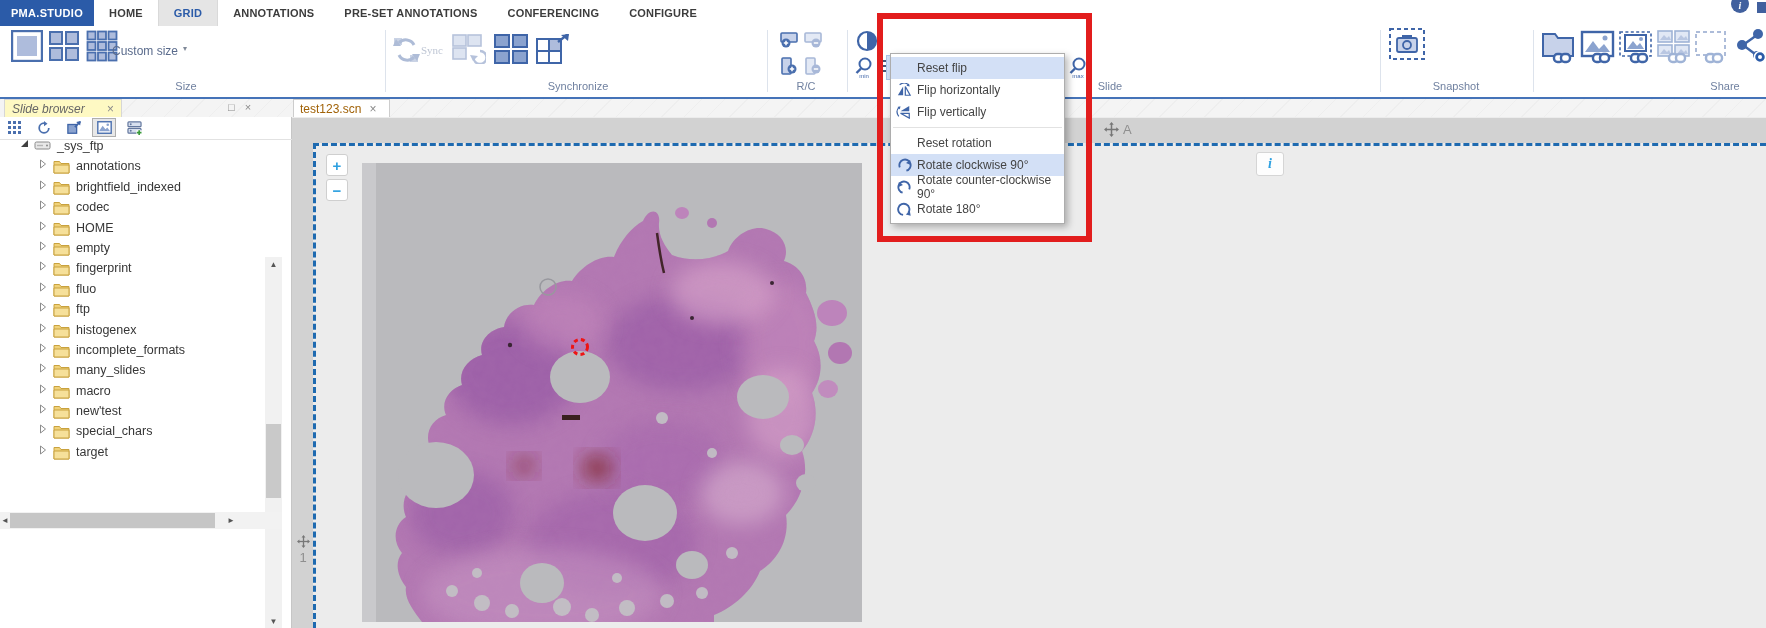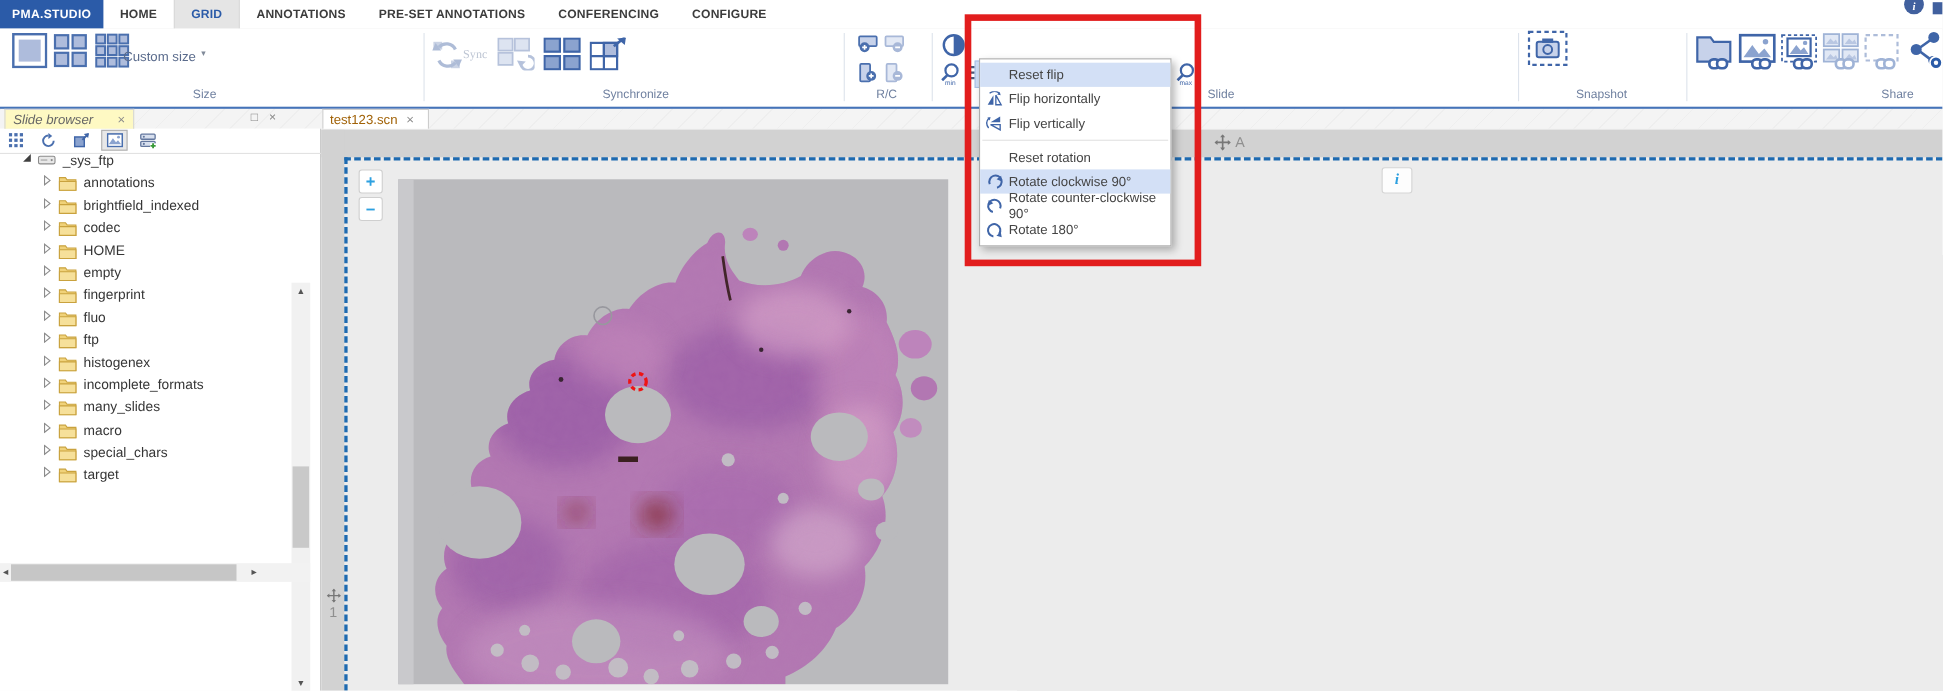--- a/index.html
+++ b/index.html
@@ -624,20 +624,34 @@
             <path d="M1.5 1 L6.5 5 L1.5 9 Z" fill="none" stroke="#8c8c8c" stroke-width="1"></path>
           </svg>
         </span>
         <span class="fi">
           <svg width="17" height="15" viewBox="0 0 17 15">
             <path d="M1 2.5 L6.5 2.5 L8 4.5 L16 4.5 L16 14 L1 14 Z" fill="#f0d27a" stroke="#c9a23e" stroke-width="1"></path>
             <path d="M1 6 L16 6 L16 14 L1 14 Z" fill="#f6e09a" stroke="#c9a23e" stroke-width="1"></path>
           </svg>
         </span>
         <span>macro</span>
+      </div>
+      <div class="trow">
+        <span class="tw">
+          <svg width="8" height="10" viewBox="0 0 8 10">
+            <path d="M1.5 1 L6.5 5 L1.5 9 Z" fill="none" stroke="#8c8c8c" stroke-width="1"></path>
+          </svg>
+        </span>
+        <span class="fi">
+          <svg width="17" height="15" viewBox="0 0 17 15">
+            <path d="M1 2.5 L6.5 2.5 L8 4.5 L16 4.5 L16 14 L1 14 Z" fill="#f0d27a" stroke="#c9a23e" stroke-width="1"></path>
+            <path d="M1 6 L16 6 L16 14 L1 14 Z" fill="#f6e09a" stroke="#c9a23e" stroke-width="1"></path>
+          </svg>
+        </span>
+        <span>new'test</span>
       </div>
       <div class="trow">
         <span class="tw">
           <svg width="8" height="10" viewBox="0 0 8 10">
             <path d="M1.5 1 L6.5 5 L1.5 9 Z" fill="none" stroke="#8c8c8c" stroke-width="1"></path>
           </svg>
         </span>
         <span class="fi">
           <svg width="17" height="15" viewBox="0 0 17 15">
             <path d="M1 2.5 L6.5 2.5 L8 4.5 L16 4.5 L16 14 L1 14 Z" fill="#f0d27a" stroke="#c9a23e" stroke-width="1"></path>

